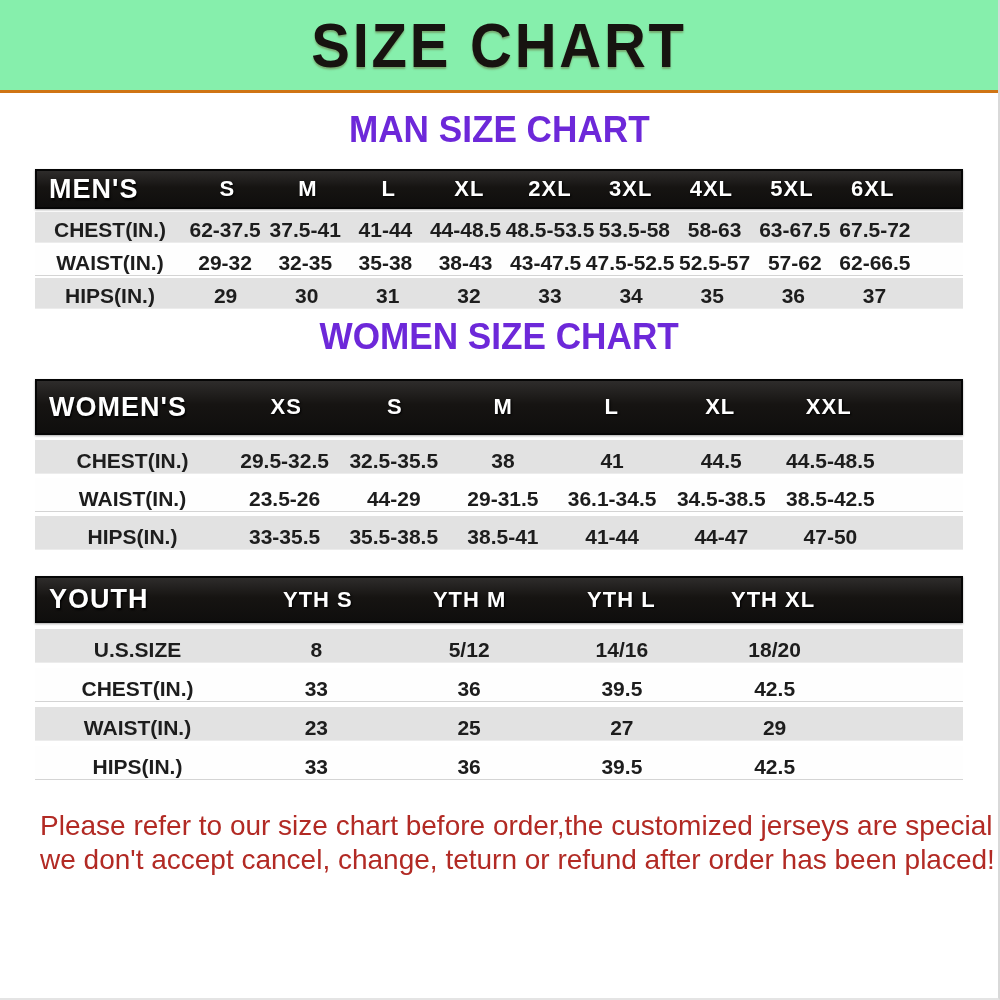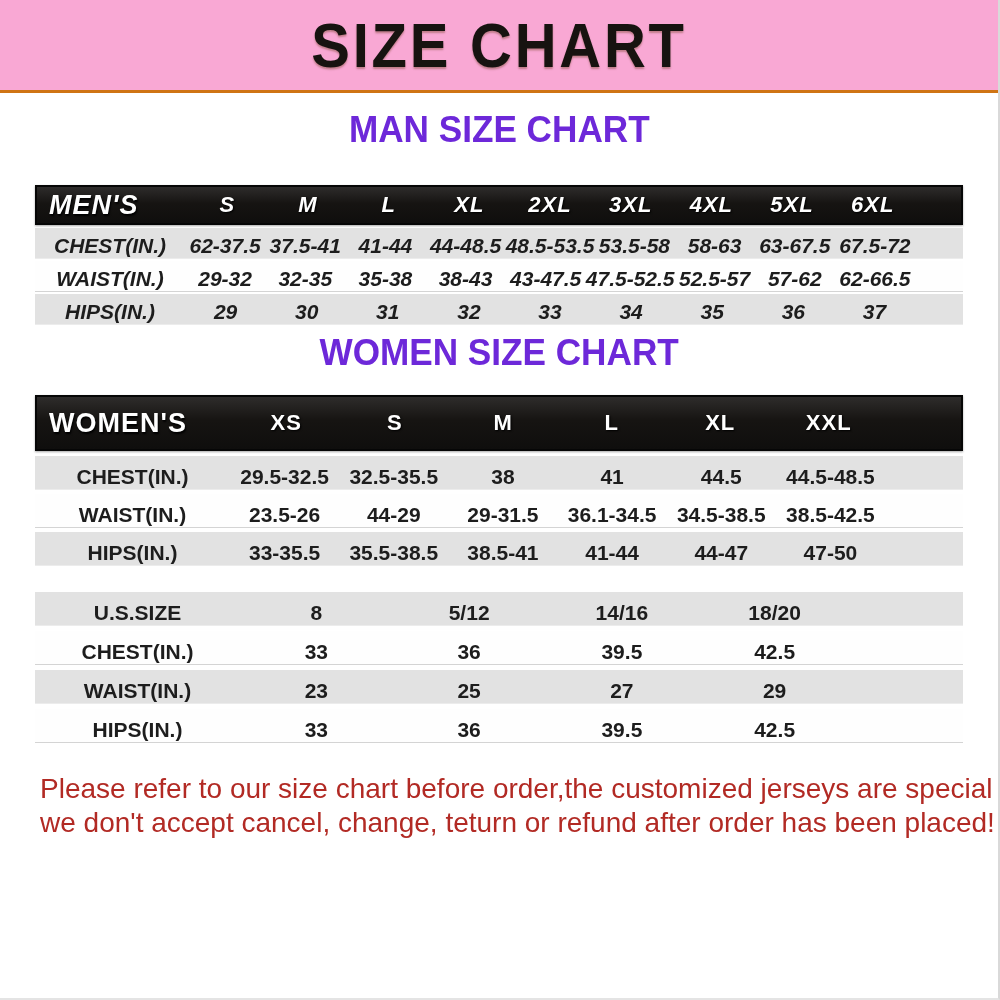--- a/index.html
+++ b/index.html
@@ -5,21 +5,21 @@
   * { margin:0; padding:0; box-sizing:border-box; }
   html,body { background:#ffffff; }
   .page {
     width:1000px; height:1000px; position:relative; overflow:hidden;
     background:#ffffff; font-family:"Liberation Sans", sans-serif;
     border-right:2px solid #d9d9d9; border-bottom:2px solid #e4e4e4;
   }
 
   
   .banner {
-    height:93px; background:#f9a8d4;
+    height:93px; background:#86efac;
     display:flex; align-items:center; justify-content:center;
     border-bottom:3px solid #cf7414;
   }
   .banner-title {
     font-size:63px; font-weight:bold; color:#171310;
     letter-spacing:3px; transform:scaleX(0.92);
     text-shadow:0 2px 2px rgba(90,45,0,0.35);
     white-space:nowrap;
   }
 
@@ -28,21 +28,21 @@
     text-align:center; font-weight:bold; color:#6d28d9;
     font-size:37px; line-height:40px; letter-spacing:0px;
   }
   .section-heading > span { display:inline-block; transform:scaleX(0.95); white-space:nowrap; }
   .sh-man   { margin-top:17px; }
   .sh-women { margin-top:9px; }
   .sh-youth { margin-top:42px; }
 
   
   .table { margin-left:35px; margin-right:35px; }
-  .table-men   { --labelw:150px; --padr:48px;  --rowh:30px; --gap:3px; --headh:40px; margin-top:35px;font-style:italic; }
+  .table-men   { --labelw:150px; --padr:48px;  --rowh:30px; --gap:3px; --headh:40px; margin-top:19px; }
   .table-women { --labelw:195px; --padr:78px;  --rowh:33px; --gap:5px; --headh:56px; margin-top:22px; }
   .table-youth { --labelw:205px; --padr:112px; --rowh:33px; --gap:6px; --headh:47px; margin-top:27px; }
 
   .thead {
     display:flex; align-items:center; height:var(--headh);
     padding-right:var(--padr);
     background:linear-gradient(180deg,#2e2c2b 0%,#161412 45%,#0f0e0d 100%);
     border:2px solid #060606; color:#ffffff;
     box-shadow:0 1px 2px rgba(0,0,0,0.35);
   }
@@ -177,20 +177,27 @@
         <div class="cell">33-35.5</div>
         <div class="cell">35.5-38.5</div>
         <div class="cell">38.5-41</div>
         <div class="cell">41-44</div>
         <div class="cell">44-47</div>
         <div class="cell">47-50</div>
       </div>
     </div>
 
   <div class="table table-youth">
+      <div class="thead">
+        <div class="hlabel">YOUTH</div>
+        <div class="hcell">YTH S</div>
+        <div class="hcell">YTH M</div>
+        <div class="hcell">YTH L</div>
+        <div class="hcell">YTH XL</div>
+      </div>
       <div class="trow alt">
         <div class="rlabel">U.S.SIZE</div>
         <div class="cell">8</div>
         <div class="cell">5/12</div>
         <div class="cell">14/16</div>
         <div class="cell">18/20</div>
       </div>
       <div class="trow">
         <div class="rlabel">CHEST(IN.)</div>
         <div class="cell">33</div>

